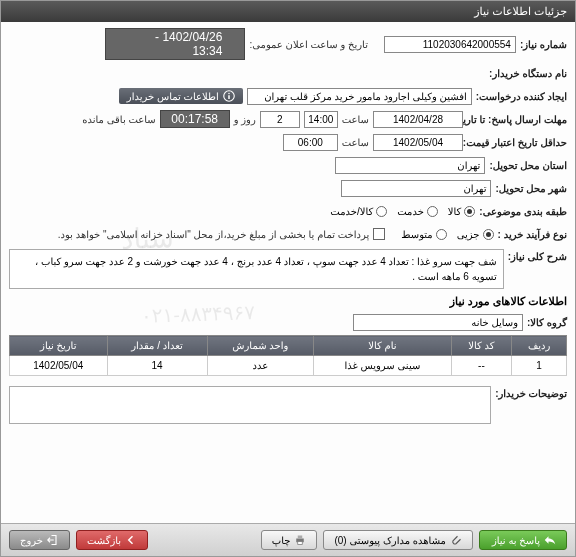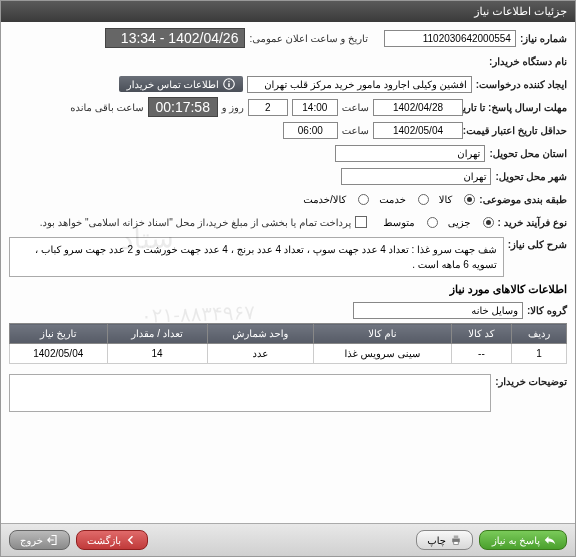--- a/index.html
+++ b/index.html
@@ -4,35 +4,35 @@
 <style>
 * { box-sizing: border-box; margin: 0; padding: 0; }
 body { font-family: Tahoma, Arial, sans-serif; font-size: 11px; background: #f0f0f0; width: 576px; height: 557px; overflow: hidden; direction: rtl; }
 .window { background: #fdfdfd; border: 1px solid #999; height: 100%; display: flex; flex-direction: column; }
 .titlebar { background: linear-gradient(#5a5a5a,#3a3a3a); color: #fff; padding: 4px 8px; font-size: 11px; display: flex; align-items: flex-start; }
 .content { padding: 6px 8px; flex: 1; overflow: auto; }
 .row { display: flex; align-items: center; margin-bottom: 3px; min-height: 20px; gap: 4px; }
 .label { font-size: 10px; color: #222; white-space: nowrap; font-weight: bold; }
 .sublabel { font-size: 10px; color: #333; white-space: nowrap; }
 .field { background: #fff; border: 1px solid #888; padding: 1px 4px; font-size: 10px; min-height: 17px; display: inline-flex; align-items: center; }
-.field-dark { background: #666; color: #fff; border: 1px solid #444; padding: 1px 6px; font-size: 14px; min-height: 17px; display: inline-flex; align-items: center; }
+.field-dark { background: #666; color: #fff; border: 1px solid #444; padding: 1px 22px; font-size: 12px; min-height: 17px; display: inline-flex; align-items: center; }
 .link-bar { background: linear-gradient(#6a6f78,#4a4f58); color: #fff; padding: 2px 8px; font-size: 10px; border-radius: 2px; cursor: pointer; display: inline-flex; align-items: center; gap: 4px; margin-left: 8px; }
 .radio-group { display: flex; gap: 10px; align-items: center; }
-.radio-item { display: flex; align-items: flex-start; gap: 12px; font-size: 10px; }
+.radio-item { display: flex; align-items: flex-start; gap: 3px; font-size: 10px; }
 .radio-circle { width: 11px; height: 11px; border: 1px solid #666; border-radius: 50%; display: inline-flex; align-items: center; justify-content: center; background: #fff; }
 .radio-circle.checked::after { content: ""; width: 5px; height: 5px; background: #333; border-radius: 50%; }
 .checkbox { width: 12px; height: 12px; border: 1px solid #666; background: #fff; display: inline-block; }
 .desc-box { border: 1px solid #aaa; background: #fff; padding: 4px 6px; font-size: 10px; line-height: 1.5; margin: 2px 0 0 0; }
 .section-title { font-weight: bold; font-size: 11px; margin: 6px 0 4px 0; }
 .table { width: 100%; border-collapse: collapse; font-size: 10px; }
 .table th { background: linear-gradient(#707580,#565b66); color: #fff; padding: 4px 6px; border: 1px solid #888; font-weight: normal; text-align: center; }
 .table td { background: #fff; padding: 4px 6px; border: 1px solid #ccc; text-align: center; }
 .comment-box { border: 1px solid #aaa; background: #fff; height: 38px; margin: 4px 0; }
 .footer { background: linear-gradient(#e8e8e8,#d0d0d0); border-top: 1px solid #aaa; padding: 6px 8px; display: flex; gap: 6px; align-items: center; }
-.btn { background: linear-gradient(#f8f8f8,#d8d8d8); border: 1px solid #888; border-radius: 8px; padding: 3px 10px; font-size: 10px; cursor: pointer; display: inline-flex; align-items: center; gap: 4px; }
+.btn { background: linear-gradient(#f8f8f8,#d8d8d8); border: 1px solid #888; border-radius: 3px; padding: 3px 10px; font-size: 10px; cursor: pointer; display: inline-flex; align-items: center; gap: 4px; }
 .btn-green { background: linear-gradient(#7aca5a,#4aa02c); color: #fff; border-color: #3a7a1c; padding-left: 12px; }
 .btn-red { background: linear-gradient(#e06a6a,#c03a3a); color: #fff; border-color: #902020; }
 .btn-gray { background: linear-gradient(#bababa,#8a8a8a); color: #fff; border-color: #666; }
 .ic { width: 12px; height: 12px; display: inline-block; }
 .spacer { flex: 1; }
 .watermark { position: absolute; top: 200px; left: 120px; font-size: 28px; color: rgba(0,0,0,0.08); pointer-events: none; z-index: 0; transform: rotate(-2deg); }
 .wm2 { top: 280px; left: 140px; font-size: 20px; letter-spacing: 3px; }
 </style>
 </head>
 <body>
@@ -68,21 +68,21 @@
             <circle cx="8" cy="4.5" r="1" fill="#fff"></circle>
           </svg>
         <span>اطلاعات تماس خریدار</span>
       </span>
     </div>
 
     <div class="row">
       <span class="label" style="width:100px">مهلت ارسال پاسخ: تا تاریخ:</span>
       <span class="field" style="width:90px;text-align:center;justify-content:center">1402/04/28</span>
       <span class="sublabel">ساعت</span>
-      <span class="field" style="width:46px;text-align:center;justify-content:center">14:00</span>
+      <span class="field" style="width:34px;text-align:center;justify-content:center">14:00</span>
       <span class="field" style="width:40px;text-align:center;justify-content:center">2</span>
       <span class="sublabel">روز و</span>
       <span class="field-dark" style="width:70px;justify-content:center">00:17:58</span>
       <span class="sublabel">ساعت باقی مانده</span>
     </div>
 
     <div class="row">
       <span class="label" style="width:100px">حداقل تاریخ اعتبار قیمت: تا تاریخ:</span>
       <span class="field" style="width:90px;justify-content:center">1402/05/04</span>
       <span class="sublabel">ساعت</span>
@@ -177,20 +177,26 @@
 
   <div class="footer">
     <button class="btn btn-green">
       <svg class="ic" viewBox="0 0 16 16">
           <path d="M6 3 1 8l5 5V10c4 0 7 1 9 4-1-5-4-8-9-8V3z" fill="#fff"></path>
         </svg>
       <span>پاسخ به نیاز</span>
     </button>
     <button class="btn">
       <svg class="ic" viewBox="0 0 16 16">
+          <path d="M10 3 4 9a3 3 0 0 0 4 4l6-6" fill="none" stroke="#555" stroke-width="1.5"></path>
+        </svg>
+      <span>مشاهده مدارک پیوستی (0)</span>
+    </button>
+    <button class="btn">
+      <svg class="ic" viewBox="0 0 16 16">
           <rect x="3" y="6" width="10" height="5" fill="#777"></rect>
           <rect x="5" y="2" width="6" height="4" fill="#aaa"></rect>
           <rect x="5" y="10" width="6" height="4" fill="#fff" stroke="#777"></rect>
         </svg>
       <span>چاپ</span>
     </button>
     <span class="spacer"></span>
     <button class="btn btn-red">
       <svg class="ic" viewBox="0 0 16 16">
           <path d="M10 3 5 8l5 5" fill="none" stroke="#fff" stroke-width="2"></path>

